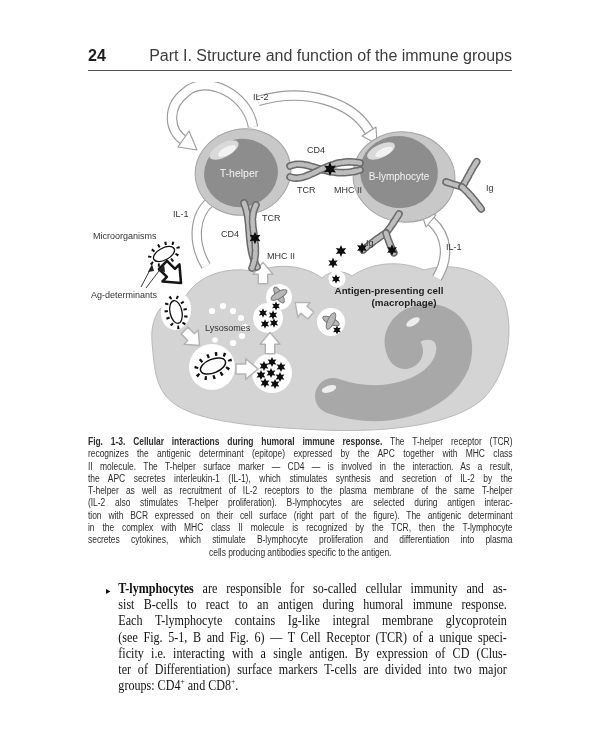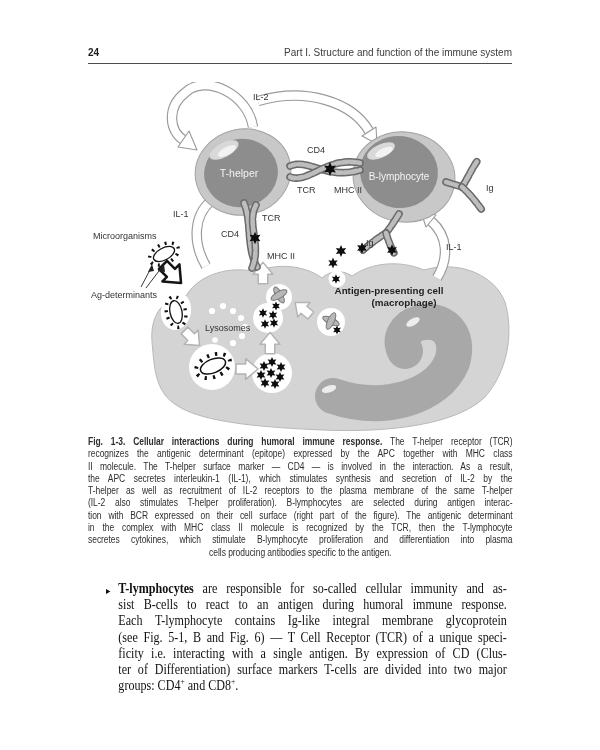--- a/index.html
+++ b/index.html
@@ -1,21 +1,21 @@
 <!DOCTYPE html>
 <html><head>
 <meta charset="utf-8">
 <style>
   html,body{margin:0;padding:0;background:#e9e9e9;}
   .page{position:relative;width:600px;height:750px;background:#ffffff;overflow:hidden;
         font-family:"Liberation Sans",sans-serif;}
   .header{position:absolute;left:88px;right:88px;top:47px;display:flex;
           justify-content:space-between;align-items:flex-start;
           border-bottom:1.3px solid #4f4f4f;padding-bottom:5px;
-          font-size:10px;color:#3c3c3c;}
+          font-size:16px;color:#3c3c3c;}
   .pnum{font-weight:bold;color:#1e1e1e;}
   .figure{position:absolute;left:85px;top:82px;}
   .caption{position:absolute;left:88px;top:436px;width:500px;
            transform:scaleX(0.849);transform-origin:0 0;
            font-size:10px;line-height:12.3px;color:#2e2e2e;letter-spacing:-0.05px;}
   .cap-line{text-align:justify;text-align-last:justify;white-space:nowrap;}
   .cap-line.center{text-align:center;text-align-last:center;}
   .b{font-weight:bold;}
   .bodytext{position:absolute;left:105px;top:581px;width:452px;box-sizing:border-box;
             padding-left:15px;transform:scaleX(0.889);transform-origin:0 0;
@@ -39,21 +39,21 @@
   .ves{fill:#ffffff;}
   .thin{stroke:#222;stroke-width:0.9;}
 </style>
 </head>
 <body>
 
 <div class="page">
 
   <div class="header">
     <span class="pnum">24</span>
-    <span>Part I. Structure and function of the immune system</span>
+    <span>Part I. Structure and function of the immune groups</span>
   </div>
 
   <svg class="figure" width="430" height="352" viewBox="85 82 430 352" xmlns="http://www.w3.org/2000/svg">
     <defs>
       <path id="star" d="M0,-6 L1.5,-2.6 L5.2,-3 L3,0 L5.2,3 L1.5,2.6 L0,6 L-1.5,2.6 L-5.2,3 L-3,0 L-5.2,-3 L-1.5,-2.6 Z"></path>
       <path id="barrow" d="M-3.8,8.5 L-3.8,1 L-8,1 L0,-8.5 L8,1 L3.8,1 L3.8,8.5 Z"></path>
       <g id="bact">
         <ellipse rx="15.5" ry="9.5" fill="none" stroke="#101010" stroke-width="3.4" stroke-dasharray="2 5.2"></ellipse>
         <ellipse rx="11.5" ry="6" fill="#ffffff" stroke="#101010" stroke-width="1.3"></ellipse>
       </g>

